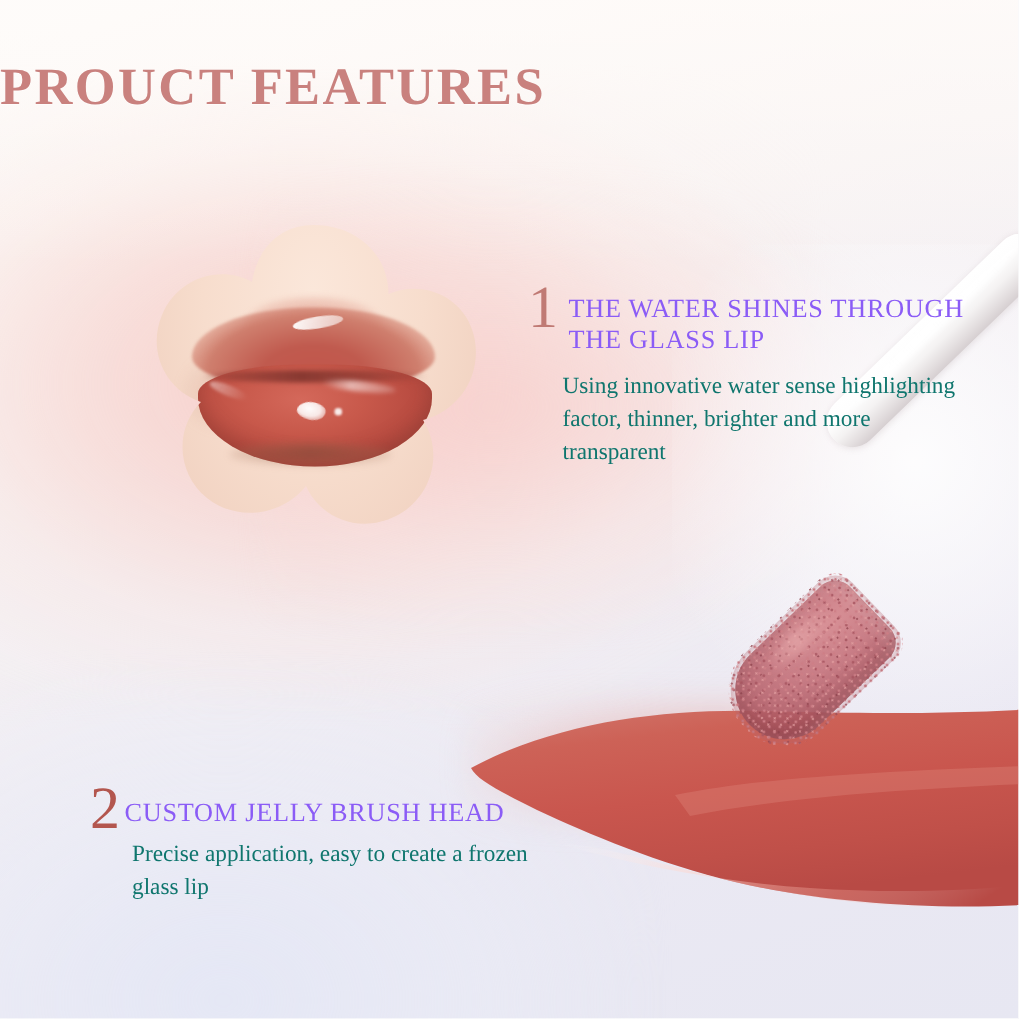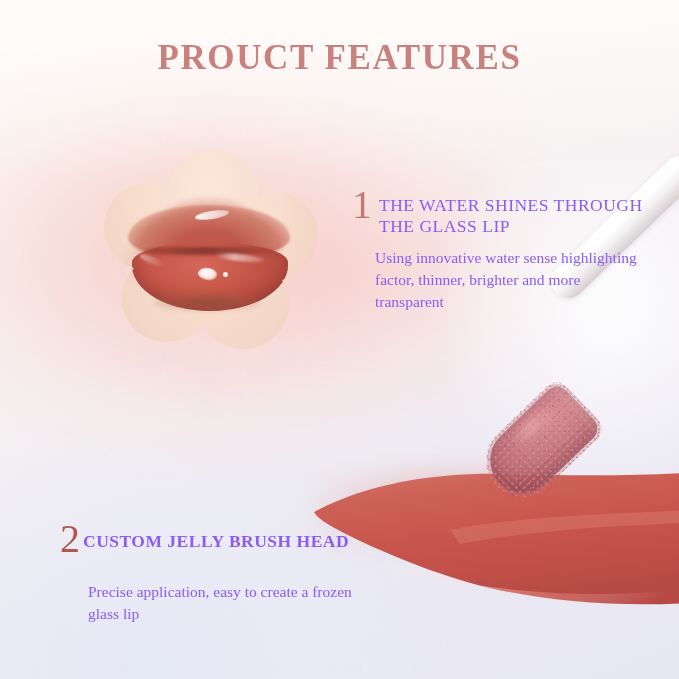--- a/index.html
+++ b/index.html
@@ -89,21 +89,21 @@
       rgba(252,251,253,0.42) 48%,
       rgba(255,255,255,0) 80%);
   }
 
   
   .title {
     position: absolute;
     left: 0;
     top: 38px;
     width: 679px;
-    text-align: center;
+    text-align: left;
     font-size: 35px;
     font-weight: bold;
     letter-spacing: 1.6px;
     color: #c9817e;
     text-shadow: 0 1px 0 rgba(255,255,255,0.55);
     white-space: nowrap;
   }
 
   
   .lips-wrap {
@@ -265,40 +265,40 @@
   .head-text {
     font-size: 17.5px;
     line-height: 21px;
     letter-spacing: 0.5px;
     color: #8b5cf6;
     padding-top: 7px;
   }
   .body-text {
     font-size: 15.5px;
     line-height: 22px;
-    color: #8b5cf6;
+    color: #0f766e;
   }
   #feature-1 {
     left: 352px;
     top: 188px;
     width: 300px;
   }
   #feature-1 .body-text {
     margin-top: 10px;
     margin-left: 23px;
   }
   #feature-2 {
     left: 60px;
     top: 522px;
     width: 300px;
   }
   #feature-2 .num { margin-right: 3px; }
-  #feature-2 .head-text { padding-top: 9px; font-weight: bold; }
+  #feature-2 .head-text { padding-top: 9px; }
   #feature-2 .body-text {
-    margin-top: 25px;
+    margin-top: 3px;
     margin-left: 28px;
   }
 
   
   .pool {
     position: absolute;
     left: 300px;
     top: 452px;
     width: 400px;
     height: 190px;

